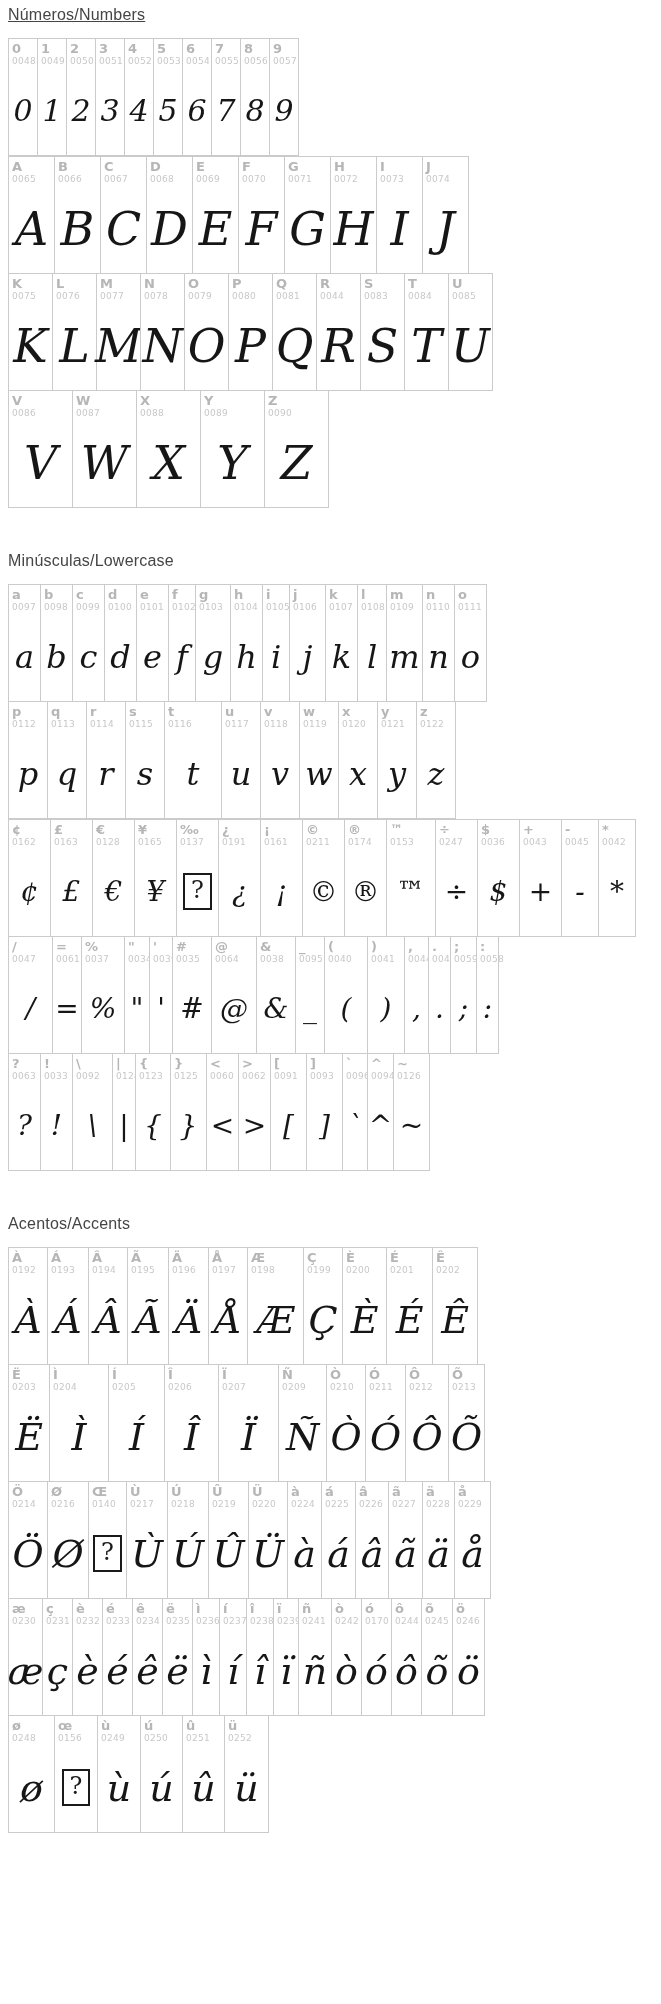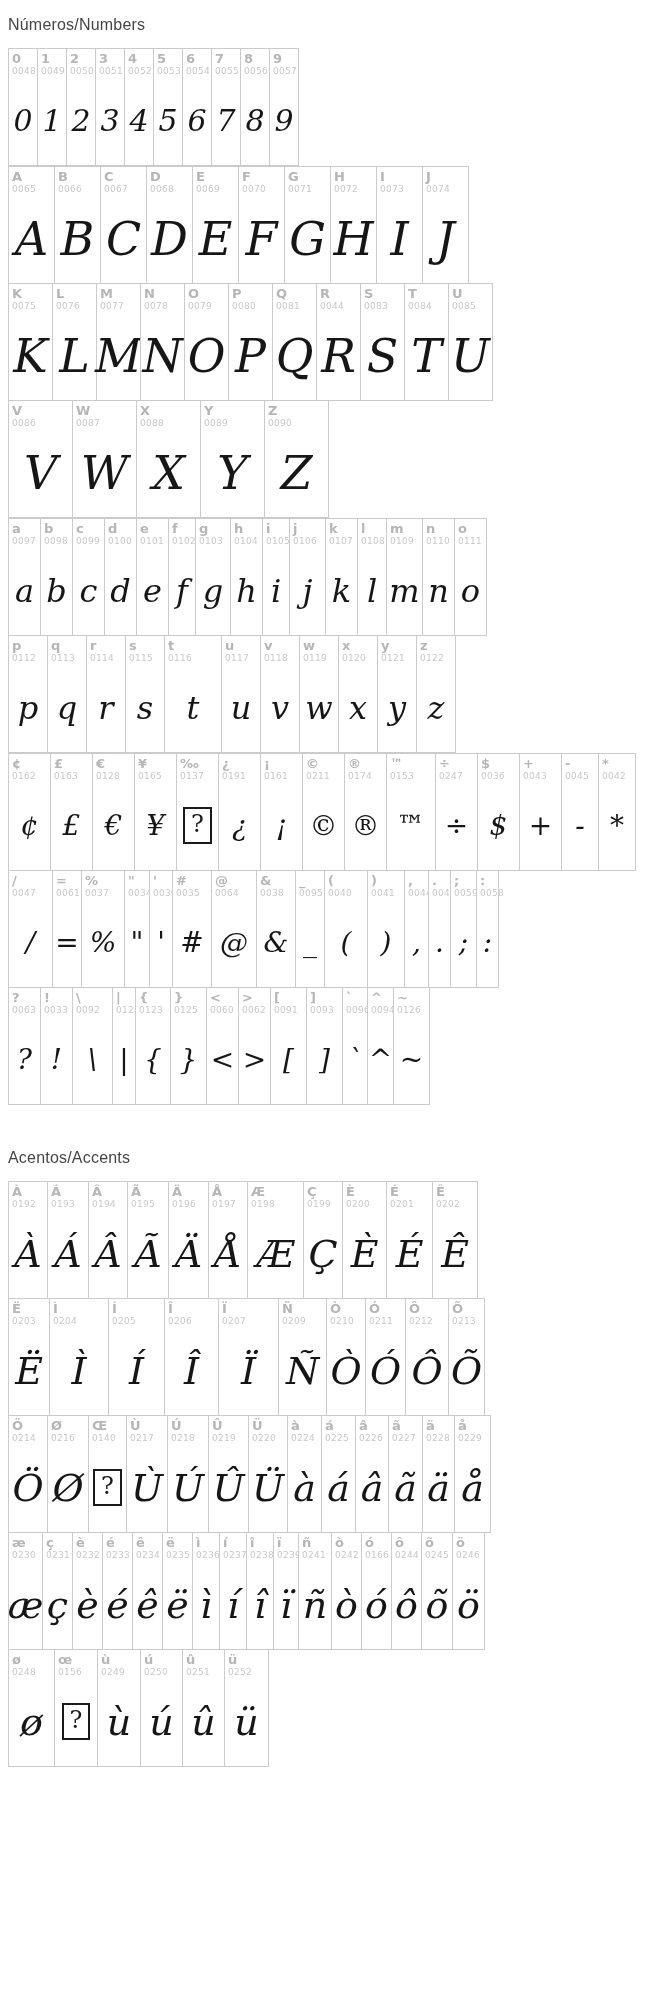--- a/index.html
+++ b/index.html
@@ -11,21 +11,21 @@
     --bg:#ffffff;
   }
   html,body{margin:0;padding:0;background:var(--bg);}
   body{font-family:"Liberation Sans",sans-serif;}
   #page{width:645px;padding:2px 8px 0 8px;}
   .section-title{
     font-size:16px;font-weight:400;color:var(--title);
     font-family:"Liberation Sans",sans-serif;
     margin:44px 0 14px 0;letter-spacing:.2px;
   }
-  section:first-child .section-title{margin-top:14px;}
+  section:first-child .section-title{margin-top:4px;text-decoration:underline;}
   .tbl{display:block;}
   .row{display:flex;}
   .row + .row{margin-top:-1px;}
   .cell{
     box-sizing:border-box;border:1px solid var(--border);
     height:118px;display:flex;flex-direction:column;
     background:var(--bg);
   }
   .cell + .cell{margin-left:-1px;}
   .hdr{padding:3px 0 0 3px;line-height:1.0;}
@@ -321,20 +321,21 @@
             <div class="hdr">
               <span class="ch">Z</span>
               <span class="code">0090</span>
             </div>
             <div class="glyph">Z</div>
           </div>
         </div>
       </div>
     </section>
     <section data-sec="lowercase">
+      <h2 class="section-title">Minúsculas/Lowercase</h2>
       <div class="tbl">
         <div class="row">
           <div class="cell" style="flex: 0 0 33px; width: 33px;">
             <div class="hdr">
               <span class="ch">a</span>
               <span class="code">0097</span>
             </div>
             <div class="glyph">a</div>
           </div>
           <div class="cell" style="flex: 0 0 33px; width: 33px;">
@@ -1160,21 +1161,21 @@
           <div class="cell" style="flex: 0 0 31px; width: 31px;">
             <div class="hdr">
               <span class="ch">ò</span>
               <span class="code">0242</span>
             </div>
             <div class="glyph">ò</div>
           </div>
           <div class="cell" style="flex: 0 0 31px; width: 31px;">
             <div class="hdr">
               <span class="ch">ó</span>
-              <span class="code">0166</span>
+              <span class="code">0170</span>
             </div>
             <div class="glyph">ó</div>
           </div>
           <div class="cell" style="flex: 0 0 31px; width: 31px;">
             <div class="hdr">
               <span class="ch">ô</span>
               <span class="code">0244</span>
             </div>
             <div class="glyph">ô</div>
           </div>

